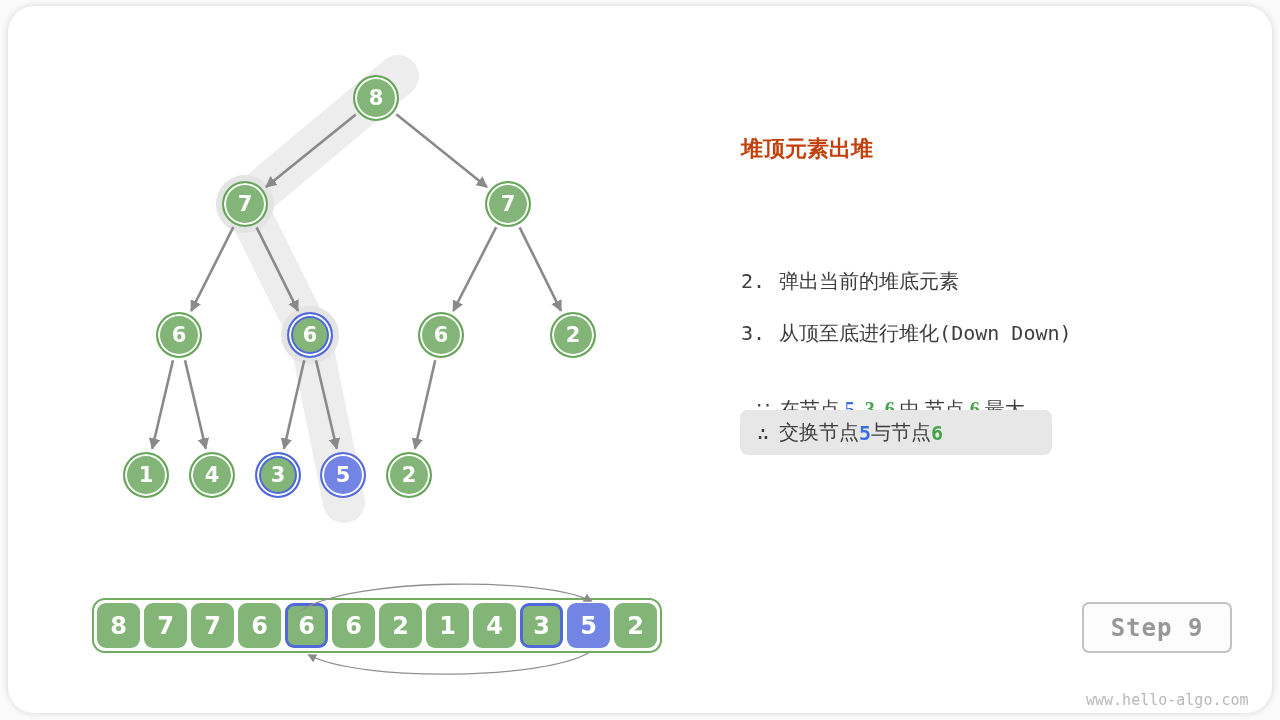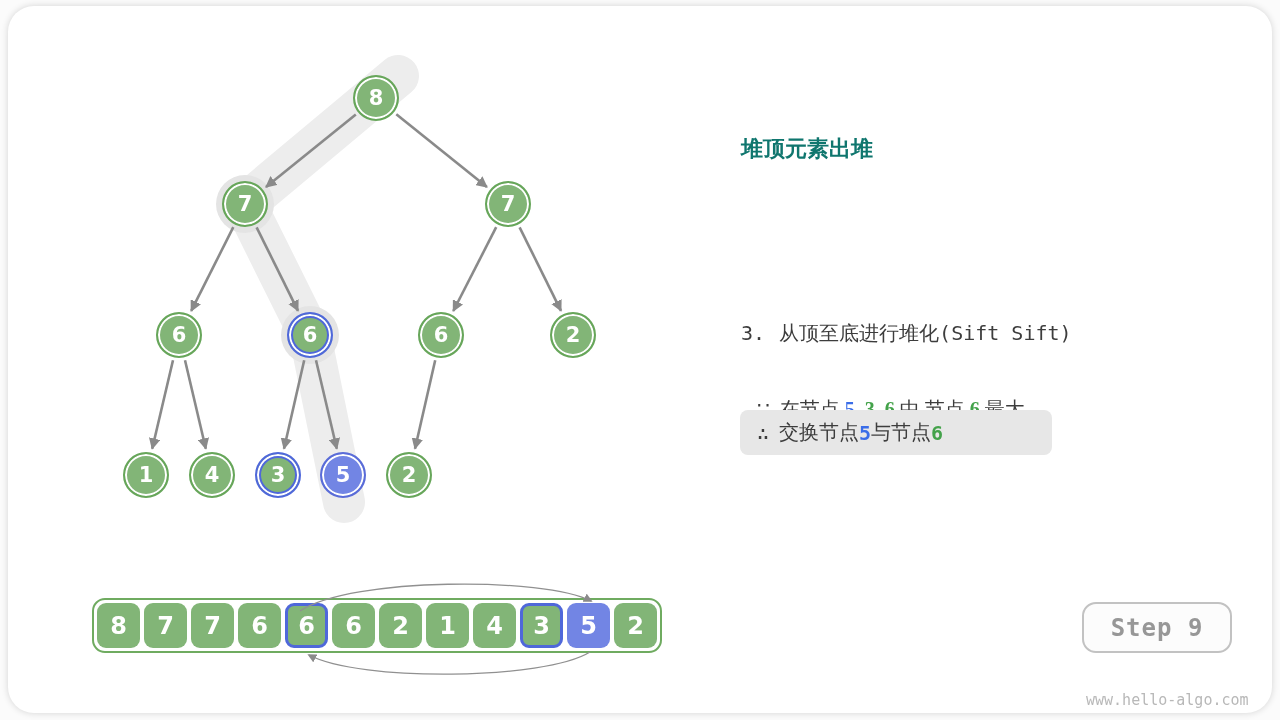--- a/index.html
+++ b/index.html
@@ -26,39 +26,39 @@
   .array-box { position:absolute; left:92px; top:598px; height:55px;
                display:flex; gap:4px; align-items:center;
                background:#ffffff; border:2px solid #6fab60; border-radius:13px;
                padding:3px; }
   .acell { width:43px; height:45px; border-radius:9px; background:#82b577;
            display:flex; align-items:center; justify-content:center;
            color:#ffffff; font-weight:bold; font-size:24px; }
   .acell.outlined { border:3px solid #4f68da; }
   .acell.filled { background:#7285e4; }
   .panel-title { position:absolute; left:741px; top:134px; font-size:22px; font-weight:bold;
-                 color:#0f766e; white-space:nowrap;
+                 color:#c2410c; white-space:nowrap;
                  font-family:"DejaVu Sans","Liberation Sans",sans-serif; }
   .step-item { position:absolute; left:741px; font-size:20px; color:#3d3d3d; white-space:nowrap;
                font-family:"DejaVu Sans Mono","Liberation Mono",monospace; }
   .step-item .num { margin-right:14px; }
   .reason { position:absolute; font-size:20px; color:#3d3d3d; white-space:nowrap;
             font-family:Liberation Serif, serif;margin-top:18px; }
   .reason .mark { margin-right:10px; }
   .num-blue { color:#3a6de8; font-weight:bold; }
   .num-green { color:#43a24a; font-weight:bold; }
   .therefore-box { position:absolute; left:740px; top:410px; width:312px; height:45px;
                    background:#e7e7e7; border-radius:8px; display:flex; align-items:center;
                    padding-left:17px; font-size:20px; color:#3d3d3d; white-space:nowrap;
                    font-family:"DejaVu Sans Mono","Liberation Mono",monospace; }
   .therefore-box .mark { margin-right:10px; }
 
   
   .step-badge { position:absolute; left:1082px; top:602px; width:150px; height:51px;
-                border:2px solid #c2c2c2; border-radius:14px; background:#fcfcfc;
+                border:2px solid #c2c2c2; border-radius:7px; background:#fcfcfc;
                 display:flex; align-items:center; justify-content:center;
                 font-family:"DejaVu Sans Mono","Liberation Mono",monospace;
                 font-weight:bold; font-size:24px; color:#979797; letter-spacing:1px; }
   .site-url { position:absolute; left:1078px; top:691px; font-size:15px; color:#b8b8b8;
               font-family:"DejaVu Sans Mono","Liberation Mono",monospace;margin-left:8px; }
 </style>
 </head>
 <body>
 
 <div class="page">
@@ -123,22 +123,25 @@
 
   <svg class="layer" viewBox="0 0 1280 720">
     <g fill="none" stroke="#909090" stroke-width="1.3">
       <path d="M300,611 C352,577 545,577 591,601" marker-end="url(#ah2)"></path>
       <path d="M590,652 C545,680 360,682 309,655" marker-end="url(#ah2)"></path>
     </g>
   </svg>
 
   <div class="panel-title">堆顶元素出堆</div>
 
+  <div class="step-item" style="top:268px">
+    <span class="num">2.</span><span>弹出当前的堆底元素</span>
+  </div>
   <div class="step-item" style="top:320px">
-    <span class="num">3.</span><span>从顶至底进行堆化(</span><span>Sift Sift</span><span>)</span>
+    <span class="num">3.</span><span>从顶至底进行堆化(</span><span>Down Down</span><span>)</span>
   </div>
 
   <div class="reason" style="left:757px;top:378px">
     <span class="mark">∵</span><span>在节点 </span><span class="num-blue">5</span><span>, </span><span class="num-green">3</span><span>, </span><span class="num-green">6</span><span> 中,节点 </span><span class="num-green">6</span><span> 最大</span>
   </div>
 
   <div class="therefore-box">
     <span class="mark">∴</span>
       <span>交换节点 </span>
       <span class="num-blue">5</span>

